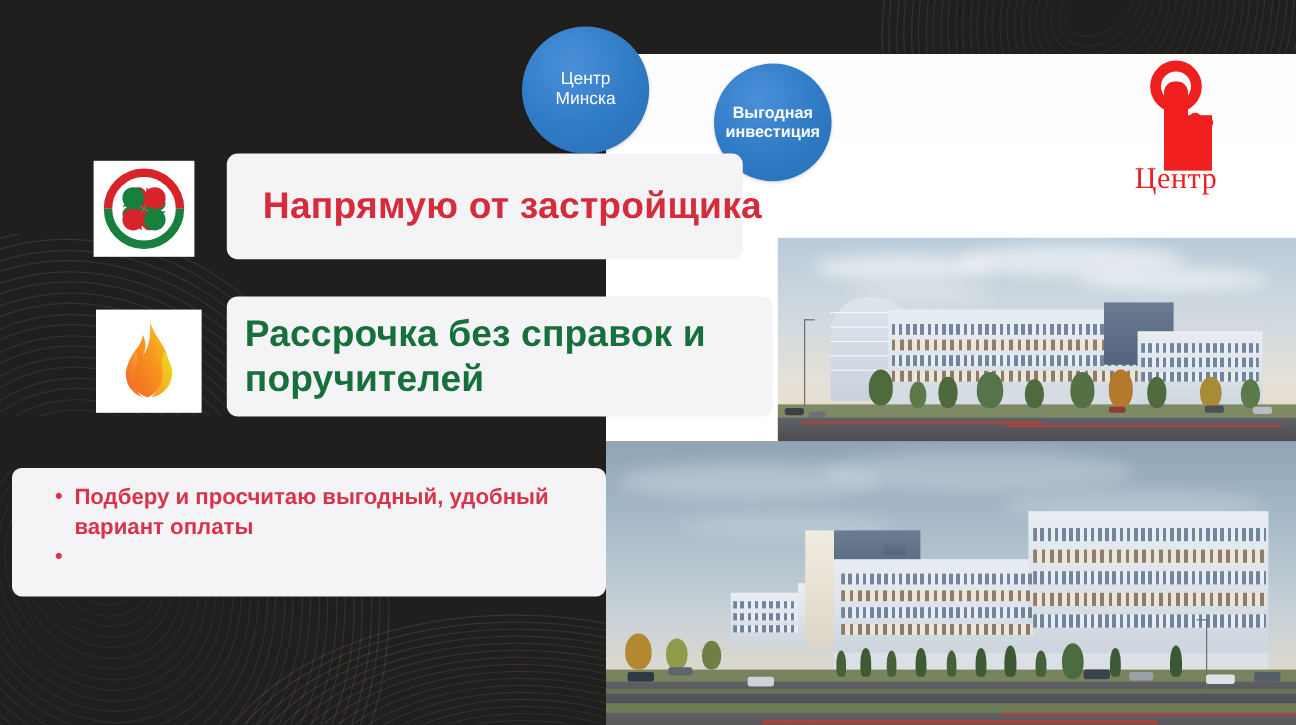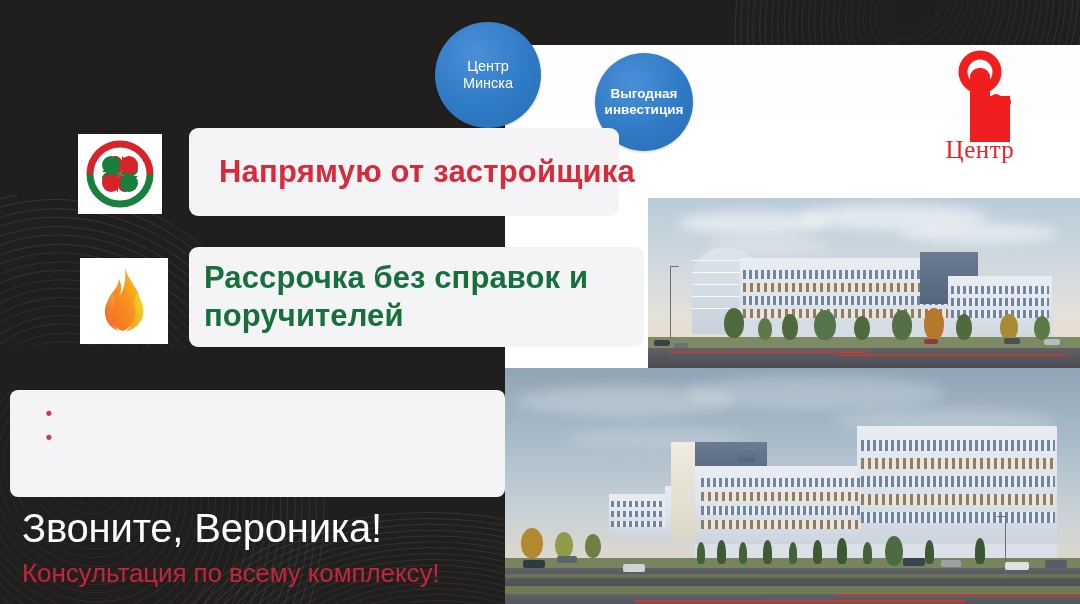--- a/index.html
+++ b/index.html
@@ -429,22 +429,21 @@
     <div class="btxt">Напрямую от застройщика</div>
   </div>
 
   <div class="banner banner-2">
     <div class="btxt">Рассрочка без справок и поручителей</div>
   </div>
 
   <div class="bullets-panel">
     <div class="bullet-row">
       <span class="bullet-dot">•</span>
+      <span class="bullet-text">Подберу и просчитаю выгодный, удобный вариант оплаты</span>
     </div>
     <div class="bullet-row">
       <span class="bullet-dot">•</span>
     </div>
   </div>
 
-  <div class="call-line">Звоните, Вероника!</div>
-  <div class="consult-line">Консультация по всему комплексу!</div>
 
 </div>
 
 </body></html>

